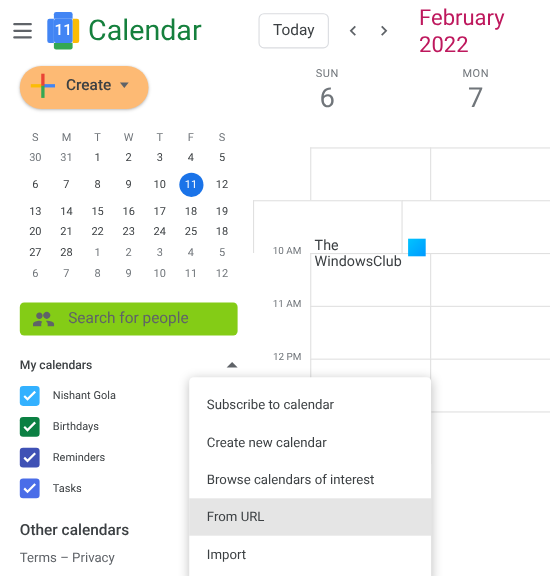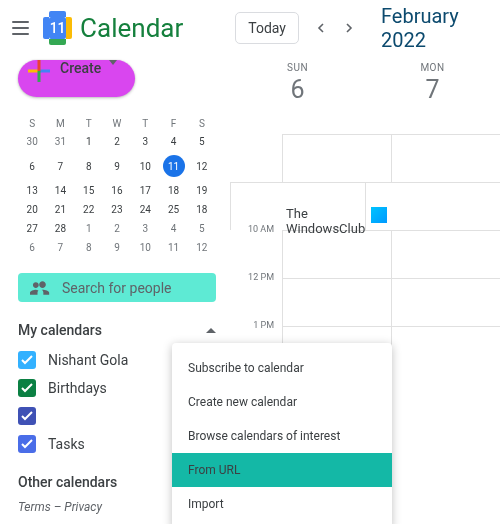--- a/index.html
+++ b/index.html
@@ -14,88 +14,88 @@
   .logo-left { position: absolute; left: 0; top: 6px; bottom: 6px; width: 6px; background: #4285F4; border-radius: 2px 0 0 2px; }
   .logo-right { position: absolute; right: 0; top: 6px; bottom: 6px; width: 6px; background: #FBBC05; border-radius: 0 2px 2px 0; }
   .logo-top { position: absolute; top: 0; left: 6px; right: 6px; height: 6px; background: #4285F4; border-radius: 2px 2px 0 0; }
   .logo-bottom { position: absolute; bottom: 0; left: 6px; right: 6px; height: 6px; background: #34A853; border-radius: 0 0 2px 2px; }
   .logo-num { position: absolute; inset: 6px; background: #4285F4; color: #fff; font-size: 14px; font-weight: 500; display: flex; align-items: center; justify-content: center; border-radius: 2px;}
   .brand { font-size: 26px; color: #15803d; font-weight: 400; }
   .today-btn { border: 1px solid #dadce0; border-radius: 5px; padding: 7px 12px; font-size: 14px; color: #3c4043; background: #fff; margin-left: 52px; cursor: pointer; }
   .nav-arrows { display: flex; margin: 0 8px; }
   .nav-arrow { width: 28px; height: 28px; display: flex; align-items: center; justify-content: center; color: #5f6368; cursor: pointer; }
   .nav-arrow svg { width: 10px; height: 10px; }
-  .month-title { font-size: 20px; color: #0c4a6e; margin-left: 10px; }
+  .month-title { font-size: 20px; color: #be185d; margin-left: 10px; }
 
   
   .main { display: flex; height: calc(100% - 56px); }
   .sidebar { width: 230px; flex-shrink: 0; padding: 0 14px 0 18px; display: flex; flex-direction: column; }
   .grid-pane { flex: 1; position: relative; }
 
   
-  .create-btn { display: inline-flex; height: 46px; border-radius: 25px; box-shadow: 0 1px 3px rgba(0,0,0,0.25), 0 0 0 1px rgba(0,0,0,0.02); padding: 0 18px 4px 10px; margin: 4px 0 18px 0; background: #d946ef; cursor: pointer; width: fit-content; }
+  .create-btn { display: inline-flex; align-items: center; height: 46px; border-radius: 25px; box-shadow: 0 1px 3px rgba(0,0,0,0.25), 0 0 0 1px rgba(0,0,0,0.02); padding: 0 18px 4px 10px; margin: 4px 0 18px 0; background: #fdba74; cursor: pointer; width: fit-content; }
   .plus-icon { width: 22px; height: 22px; position: relative; margin-right: 10px; }
   .plus-icon .h { position: absolute; left: 0; right: 0; top: 50%; height: 3px; transform: translateY(-50%); }
   .plus-icon .h .l { position: absolute; left: 0; width: 50%; height: 100%; background: #FBBC05; }
   .plus-icon .h .r { position: absolute; right: 0; width: 50%; height: 100%; background: #4285F4; }
   .plus-icon .v { position: absolute; top: 0; bottom: 0; left: 50%; width: 3px; transform: translateX(-50%); }
   .plus-icon .v .t { position: absolute; top: 0; height: 50%; width: 100%; background: #EA4335; }
   .plus-icon .v .b { position: absolute; bottom: 0; height: 50%; width: 100%; background: #34A853; }
   .create-label { font-size: 14px; font-weight: 500; color: #3c4043; margin-right: 8px; }
   .dd-caret { width: 0; height: 0; border-left: 4px solid transparent; border-right: 4px solid transparent; border-top: 5px solid #5f6368; }
 
   
   .mini { font-size: 10px; color: #3c4043; }
   .mini table { width: 100%; border-collapse: collapse; table-layout: fixed; }
   .mini th { font-weight: 400; color: #70757a; padding: 3px 0; font-size: 10px; }
   .mini td { text-align: center; padding: 4px 0; font-size: 10px; cursor: pointer; }
   .mini .outside { color: #70757a; }
   .mini .sel span { display: inline-flex; width: 22px; height: 22px; background: #1a73e8; color: #fff; border-radius: 50%; align-items: center; justify-content: center; }
 
   
-  .search-box { margin-top: 16px; background: #5eead4; border-radius: 4px; height: 36px; display: flex; align-items: center; padding: 0 12px; color: #5f6368; cursor: text; }
+  .search-box { margin-top: 16px; background: #84cc16; border-radius: 4px; height: 36px; display: flex; align-items: center; padding: 0 12px; color: #5f6368; cursor: text; }
   .search-box svg { width: 20px; height: 20px; fill: #5f6368; margin-right: 12px; }
   .search-box span { font-size: 14px; }
 
   
-  .section-h { display: flex; align-items: center; justify-content: space-between; margin-top: 20px; font-size: 14px; font-weight: 500; color: #3c4043; cursor: pointer; }
+  .section-h { display: flex; align-items: center; justify-content: space-between; margin-top: 20px; font-size: 11px; font-weight: 500; color: #3c4043; cursor: pointer; }
   .section-h .chev { width: 0; height: 0; border-left: 5px solid transparent; border-right: 5px solid transparent; border-bottom: 5px solid #5f6368; }
 
   
   .cal-list { margin-top: 8px; }
-  .cal-item { display: flex; align-items: center; height: 28px; font-size: 14px; color: #3c4043; cursor: pointer; }
+  .cal-item { display: flex; align-items: center; height: 28px; font-size: 10px; color: #3c4043; cursor: pointer; }
   .chk { width: 18px; height: 18px; border-radius: 3px; margin-right: 12px; display: flex; align-items: center; justify-content: center; }
   .chk svg { width: 12px; height: 10px; }
 
   .other-h { margin-top: 16px; font-size: 14px; font-weight: 500; }
 
-  .footer { margin-top: auto; padding: 10px 0; font-size: 12px; color: #5f6368; font-style: italic; }
+  .footer { margin-top: auto; padding: 10px 0; font-size: 12px; color: #5f6368; }
   .footer span { cursor: pointer; }
 
   
   .day-headers { display: flex; height: 78px; }
   .time-col-header { width: 52px; font-size: 9px; color: #70757a; display: flex; align-items: flex-start; justify-content: center; padding-top: 14px; }
   .day-col-header { flex: 1; text-align: center; padding-top: 6px; }
   .day-col-header .dow { font-size: 10px; color: #70757a; letter-spacing: 0.5px; }
   .day-col-header .num { font-size: 25px; color: #70757a; font-weight: 400; margin-top: 2px;}
   .hours-wrap { position: relative; }
   .hour-row { display: flex; height: 48px; }
   .hour-label { width: 52px; font-size: 9px; color: #70757a; text-align: right; padding-right: 8px; transform: translateY(-6px); }
   .hour-cell { flex: 1; border-left: 1px solid #e0e0e0; border-top: 1px solid #e0e0e0; }
   .hour-row:first-child .hour-label { transform: none; padding-top: 0; }
 
   
-  .watermark { position: absolute; left: 286px; top: 207px; font-size: 13px; font-family: 'Segoe UI', sans-serif; display: flex; align-items: flex-end; }
+  .watermark { position: absolute; left: 286px; top: 217px; font-size: 13px; font-family: 'Segoe UI', sans-serif; display: flex; align-items: flex-end; }
   .watermark .sq { width: 16px; height: 16px; background: linear-gradient(135deg,#00c4ff,#0099ff); margin-left: 6px; margin-bottom: 13px;}
   .watermark .txt { line-height: 1.1; }
 
   
   .ctx-menu { position: absolute; left: 172px; top: 343px; width: 220px; background: #fff; border-radius: 4px; box-shadow: 0 2px 10px rgba(0,0,0,0.25); padding: 8px 0; z-index: 50; }
   .ctx-item { height: 34px; display: flex; align-items: center; padding: 0 16px; font-size: 12px; color: #3c4043; cursor: pointer; }
-  .ctx-item.hover { background: #14b8a6; }
+  .ctx-item.hover { background: #e5e5e5; }
 </style>
 </head>
 <body>
 
 <div class="header">
   <div class="hamburger">
       <span></span>
       <span></span>
       <span></span>
     </div>
@@ -242,20 +242,21 @@
             </svg>
           </div>
           <span>Birthdays</span>
         </div>
         <div class="cal-item">
           <div class="chk" style="background: rgb(63, 81, 181);">
             <svg viewBox="0 0 12 10">
               <path d="M1 5 L4 8 L11 1" stroke="#fff" stroke-width="2" fill="none"></path>
             </svg>
           </div>
+          <span>Reminders</span>
         </div>
         <div class="cal-item">
           <div class="chk" style="background: rgb(74, 109, 232);">
             <svg viewBox="0 0 12 10">
               <path d="M1 5 L4 8 L11 1" stroke="#fff" stroke-width="2" fill="none"></path>
             </svg>
           </div>
           <span>Tasks</span>
         </div>
       </div>
@@ -285,20 +286,25 @@
           <div class="hour-label"></div>
           <div class="hour-cell"></div>
           <div class="hour-cell"></div>
         </div>
         <div class="hour-row">
           <div class="hour-cell"></div>
           <div class="hour-cell"></div>
         </div>
         <div class="hour-row">
           <div class="hour-label">10 AM</div>
+          <div class="hour-cell"></div>
+          <div class="hour-cell"></div>
+        </div>
+        <div class="hour-row">
+          <div class="hour-label">11 AM</div>
           <div class="hour-cell"></div>
           <div class="hour-cell"></div>
         </div>
         <div class="hour-row">
           <div class="hour-label">12 PM</div>
           <div class="hour-cell"></div>
           <div class="hour-cell"></div>
         </div>
         <div class="hour-row">
           <div class="hour-label">1 PM</div>

